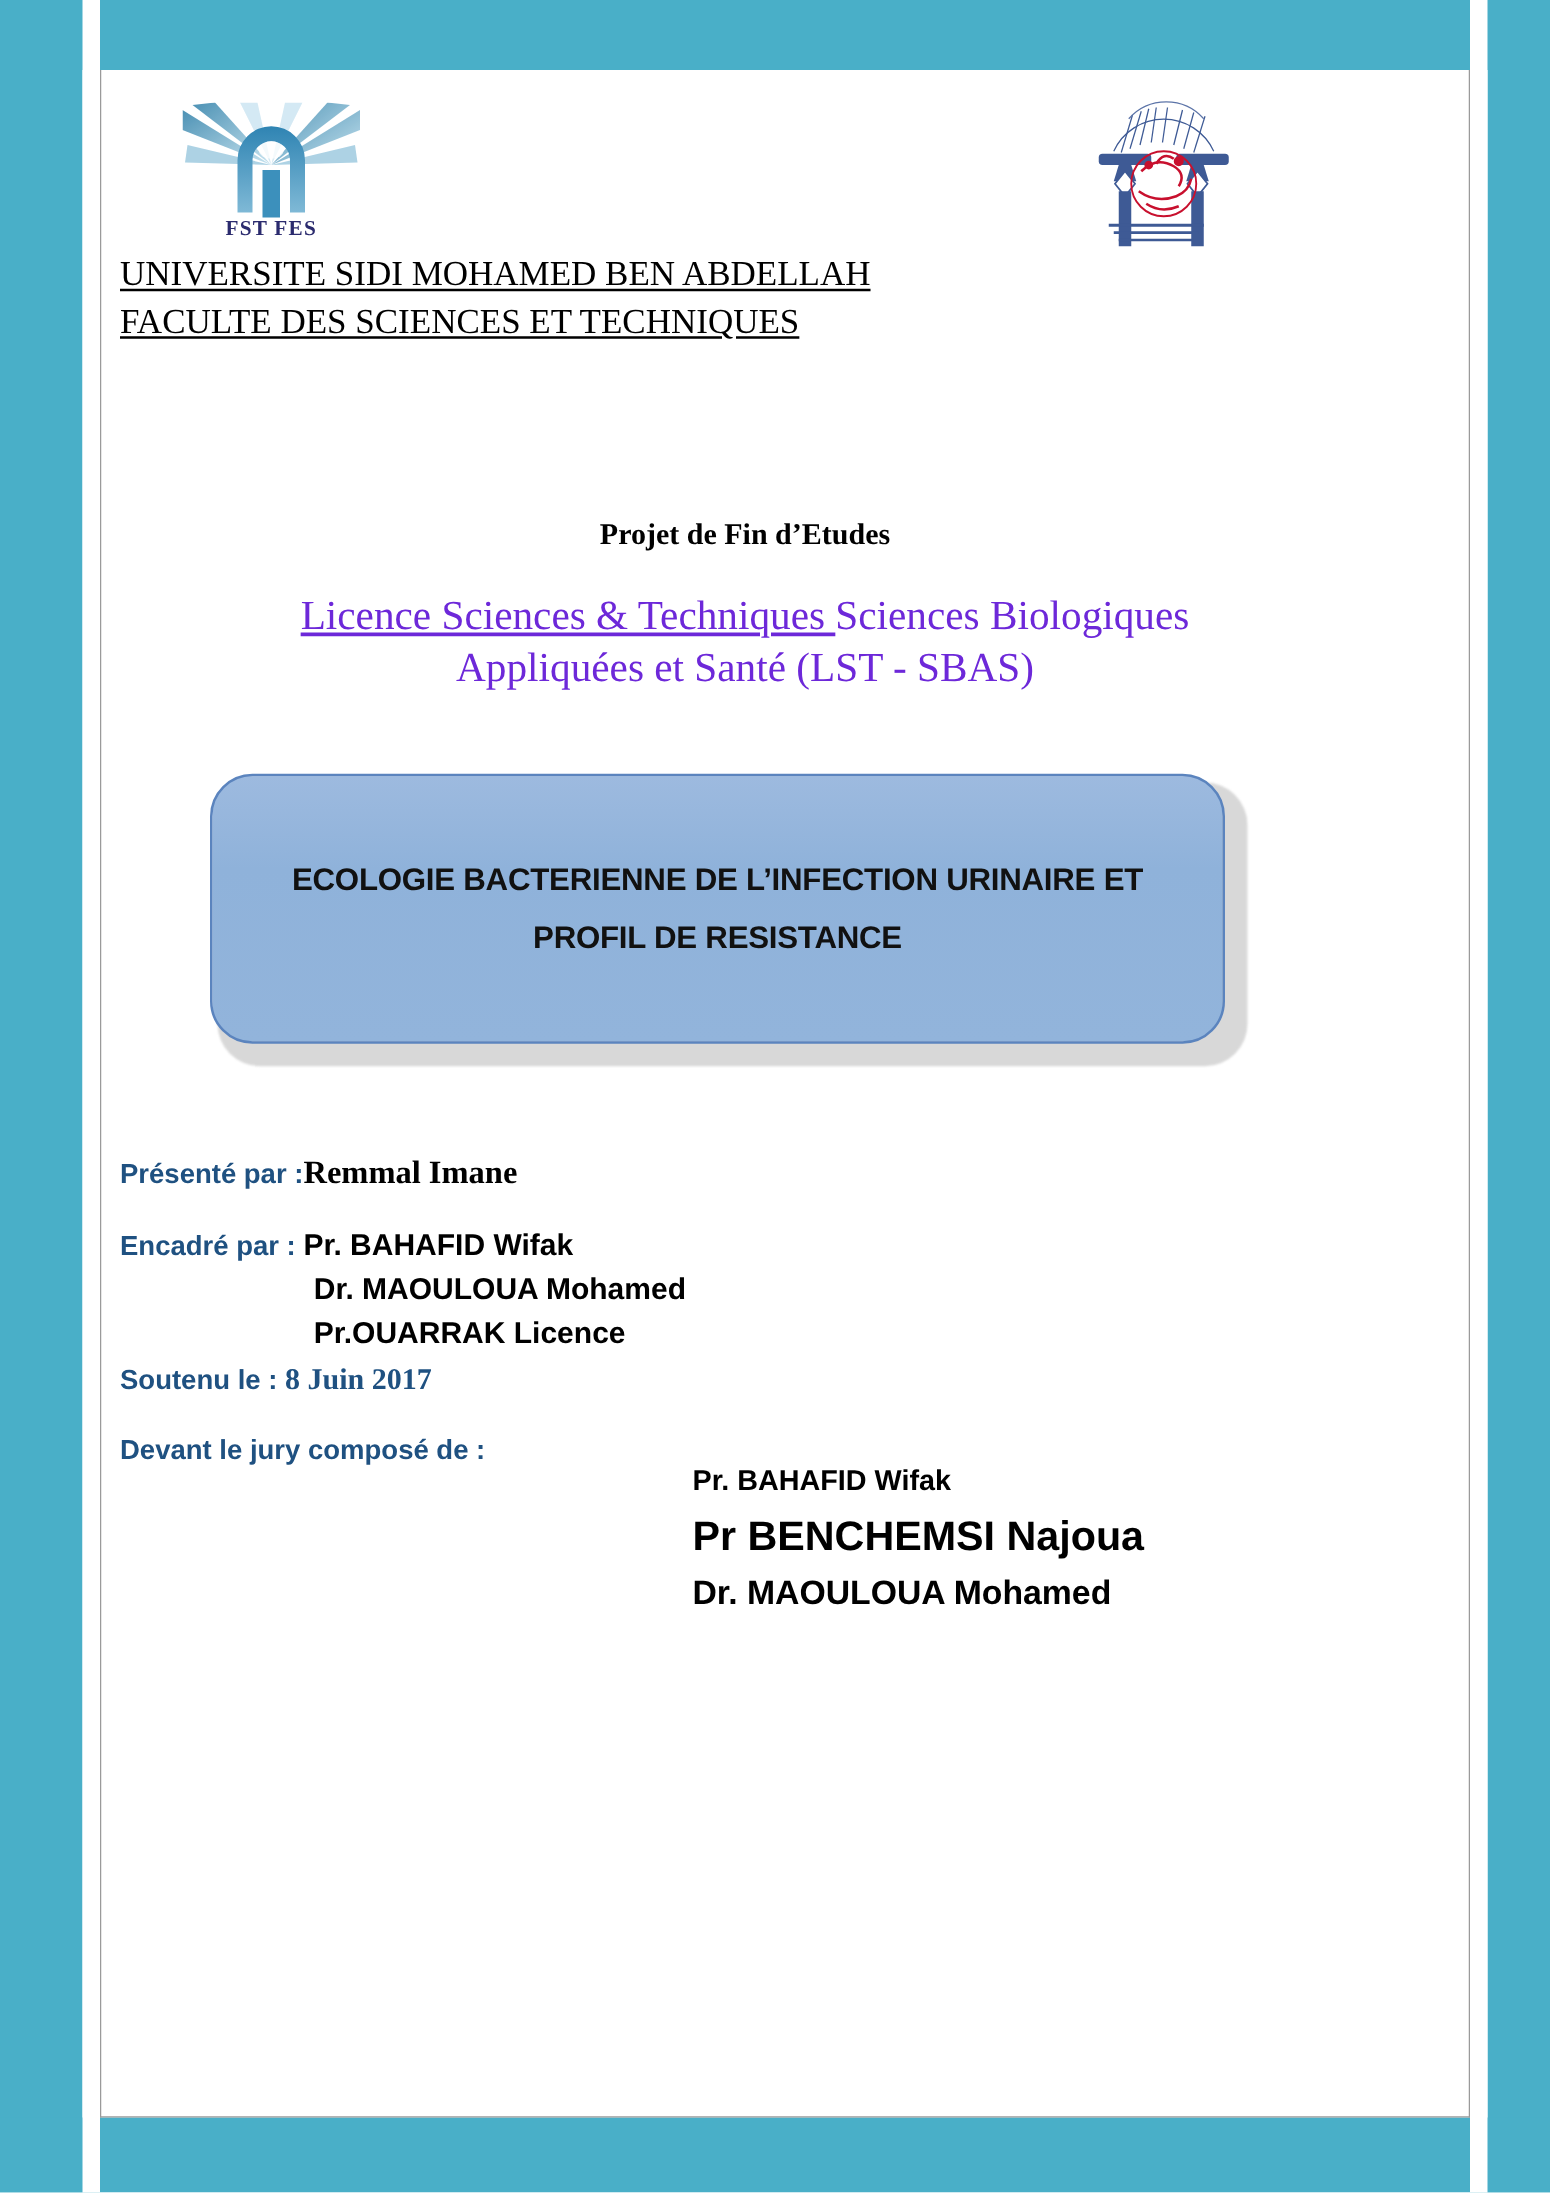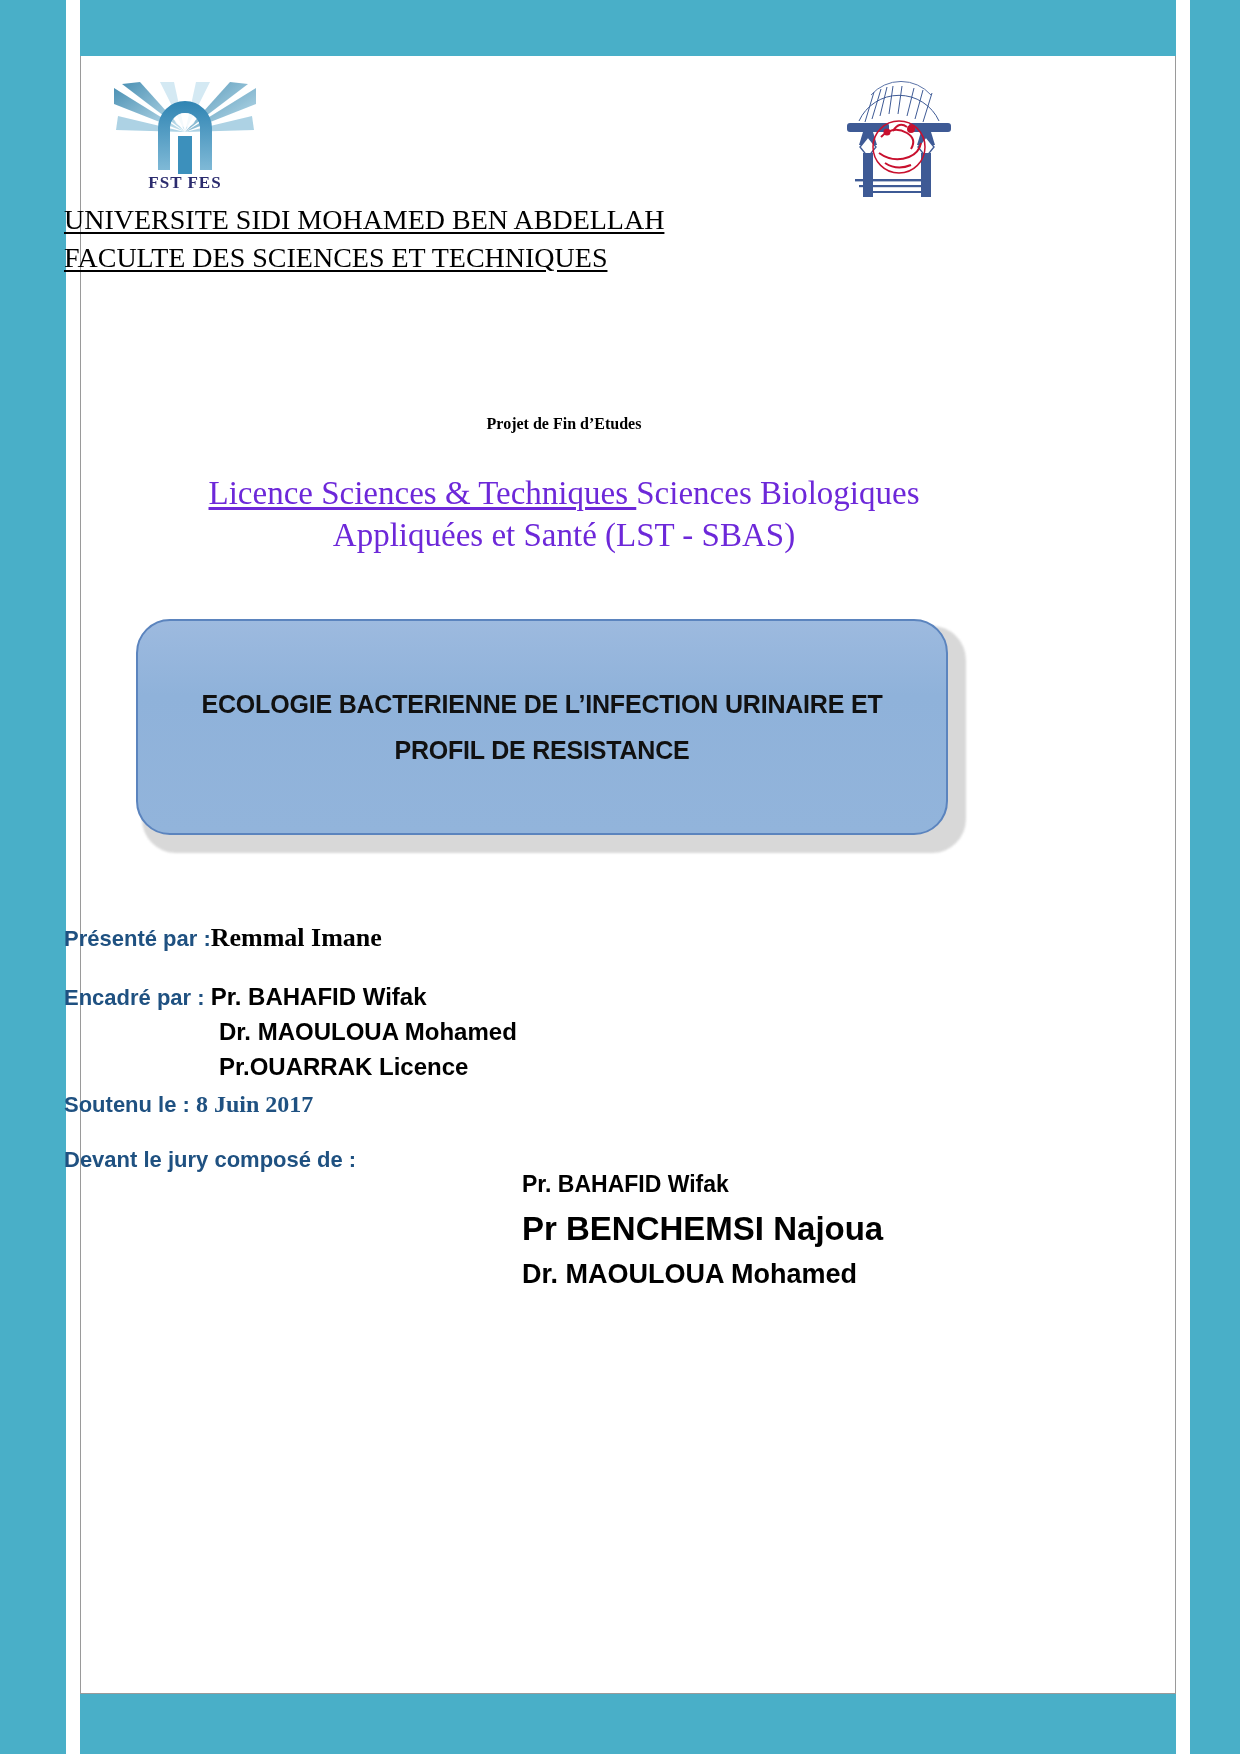--- a/index.html
+++ b/index.html
@@ -67,21 +67,21 @@
   .border-inner-line-bottom {
     position: absolute;
     left: 80px; top: 1693px;
     width: 1096px; height: 1px;
     background: #9a9a9a;
   }
 
   
   .page {
     position: absolute;
-    left: 64px; top: 57px;
+    left: 96px; top: 57px;
     width: 1095px; height: 1388px;
   }
 
   
   .logo-fst {
     position: absolute;
     left: 50px; top: 25px;
     width: 142px; height: 112px;
   }
   .logo-usmba {
@@ -105,21 +105,21 @@
     text-decoration: underline;
     text-underline-offset: 3px;
   }
 
   .pfe-line {
     position: absolute;
     left: 0; top: 358px;
     width: 1000px;
     text-align: center;
     font-family: "Liberation Serif", serif;
-    font-size: 16px;
+    font-size: 24px;
     font-weight: bold;
     color: #000000;
   }
 
   .degree-line {
     position: absolute;
     left: 120px; top: 415px;
     width: 760px;
     text-align: center;
     font-family: "Liberation Serif", serif;

